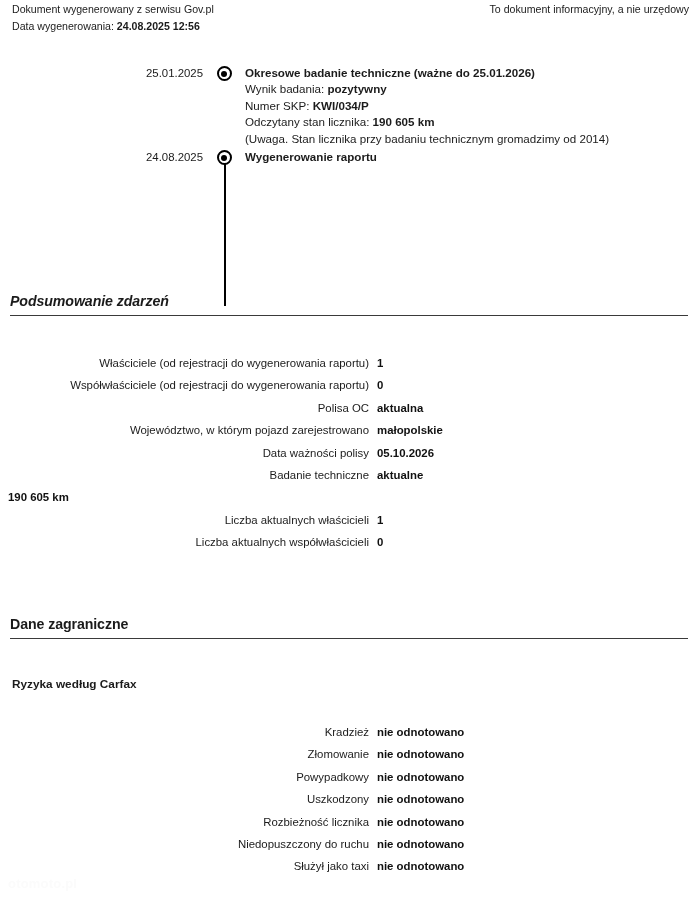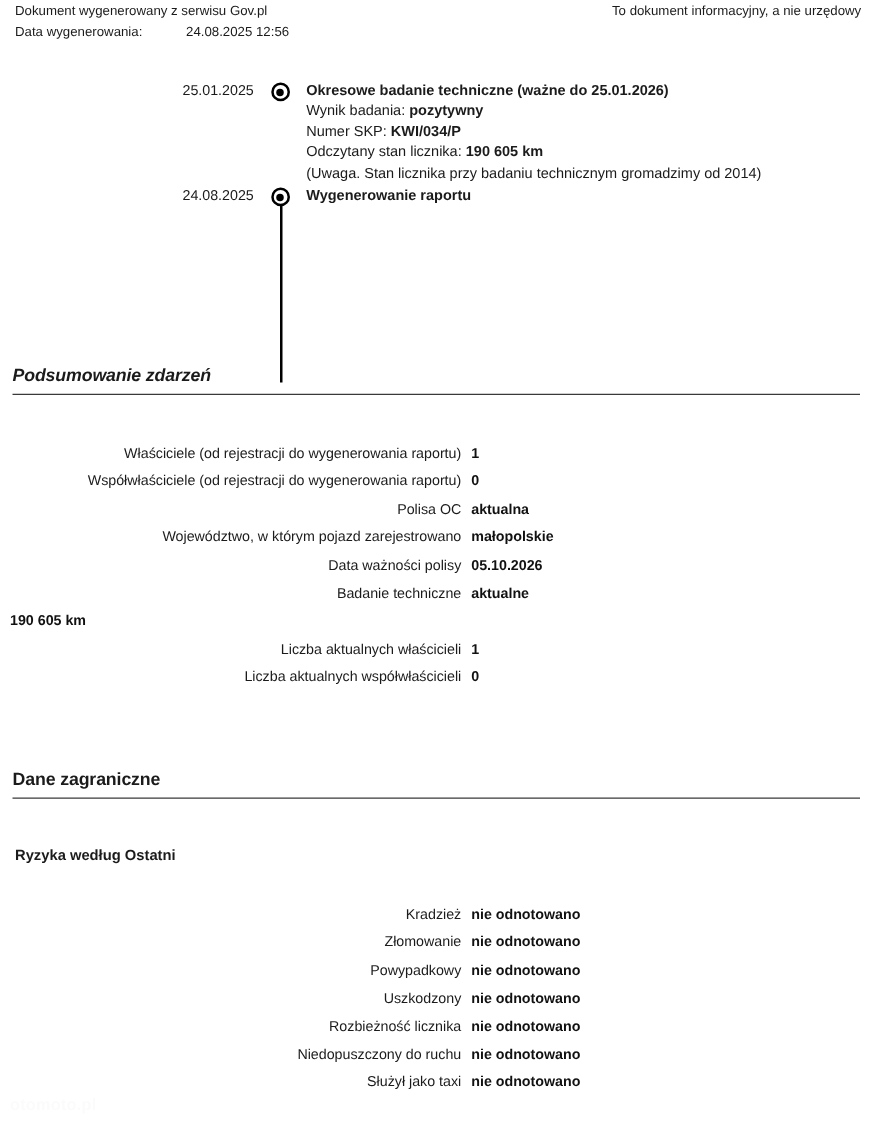--- a/index.html
+++ b/index.html
@@ -40,22 +40,21 @@
     color: #1b1b1b;
     white-space: nowrap;
   }
   .header-date {
     padding: 3px 0 0 12px;
     font-size: 10.6px;
     line-height: 14px;
     white-space: nowrap;
   }
   .header-date .hd-value {
-    font-weight: normal;
-    margin-left: 32px;
+    font-weight: bold;
   }
 
   
   .timeline {
     position: absolute;
     top: 63px;
     left: 0;
     width: 697px;
   }
   .tl-event {
@@ -308,21 +307,21 @@
     <div class="dl-label">Liczba aktualnych współwłaścicieli</div>
     <div class="dl-value">0</div>
   </div>
 </div>
 
 <div class="section-head" id="head-foreign">
   <div class="sh-text">Dane zagraniczne</div>
   <div class="sh-rule"></div>
 </div>
 
-<div class="sub-head" id="head-carfax">Ryzyka według Ostatni</div>
+<div class="sub-head" id="head-carfax">Ryzyka według Carfax</div>
 
 <div class="dl-table" id="carfax-table">
   <div class="dl-row">
     <div class="dl-label">Kradzież</div>
     <div class="dl-value">nie odnotowano</div>
   </div>
   <div class="dl-row">
     <div class="dl-label">Złomowanie</div>
     <div class="dl-value">nie odnotowano</div>
   </div>

